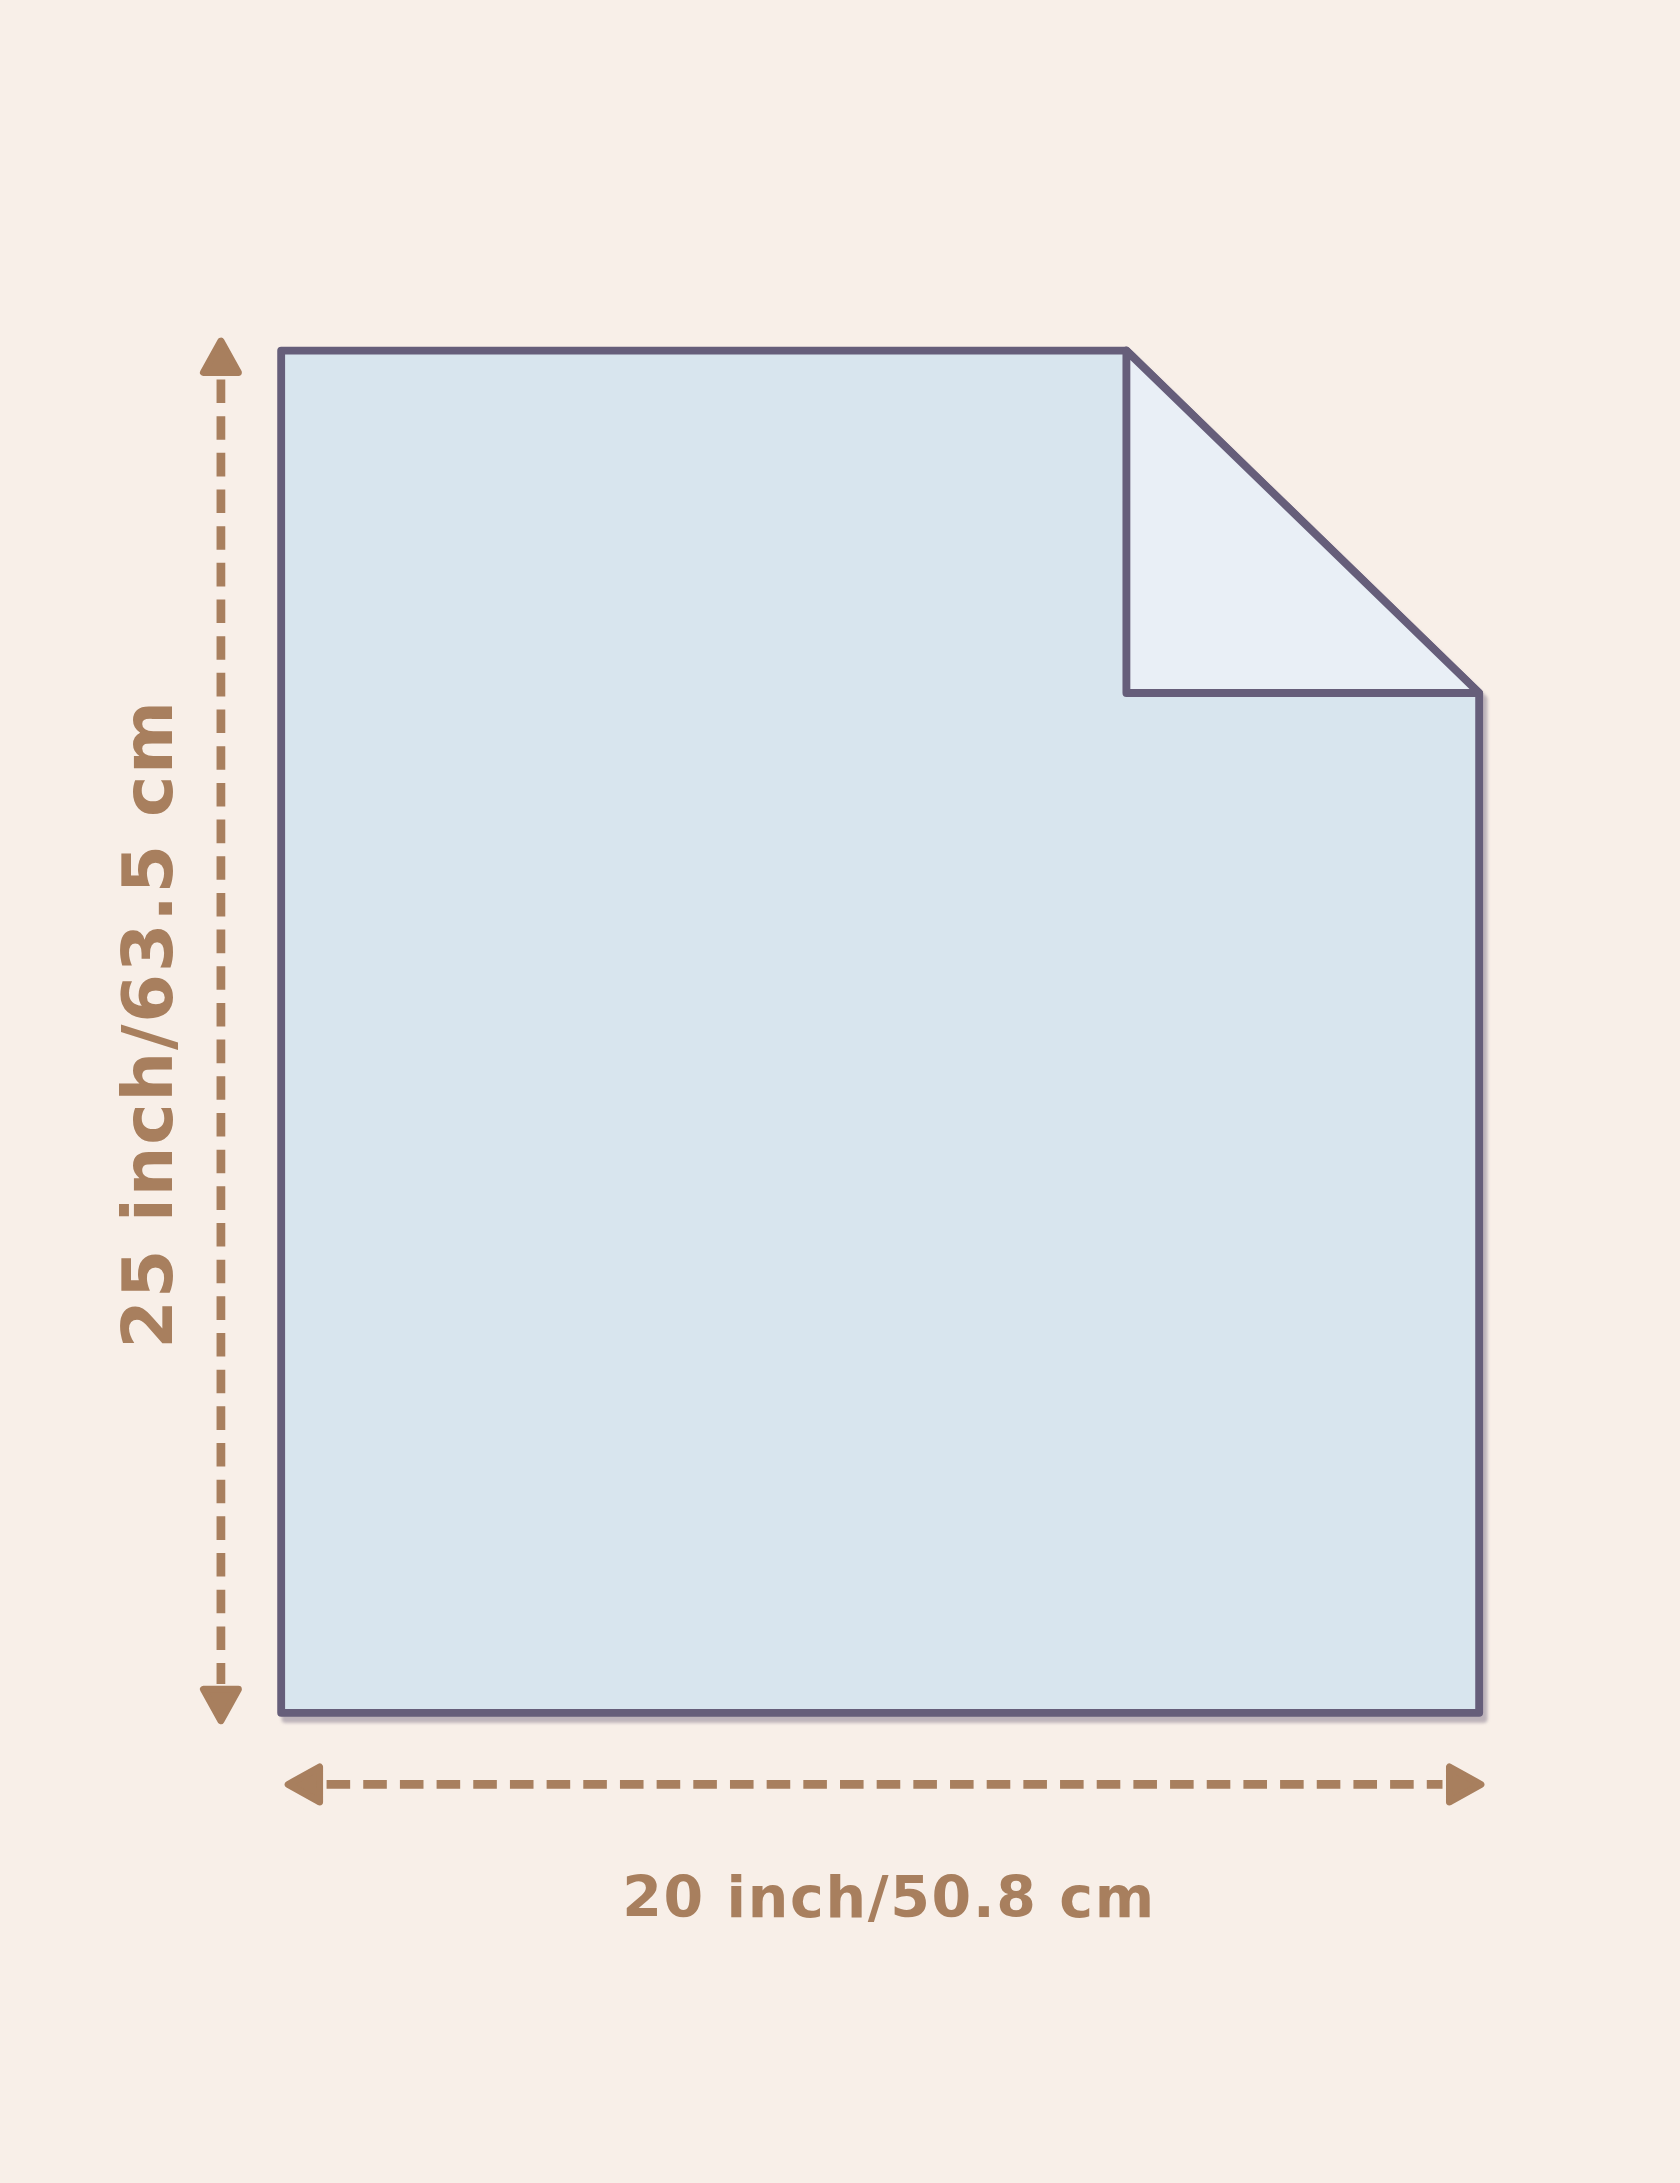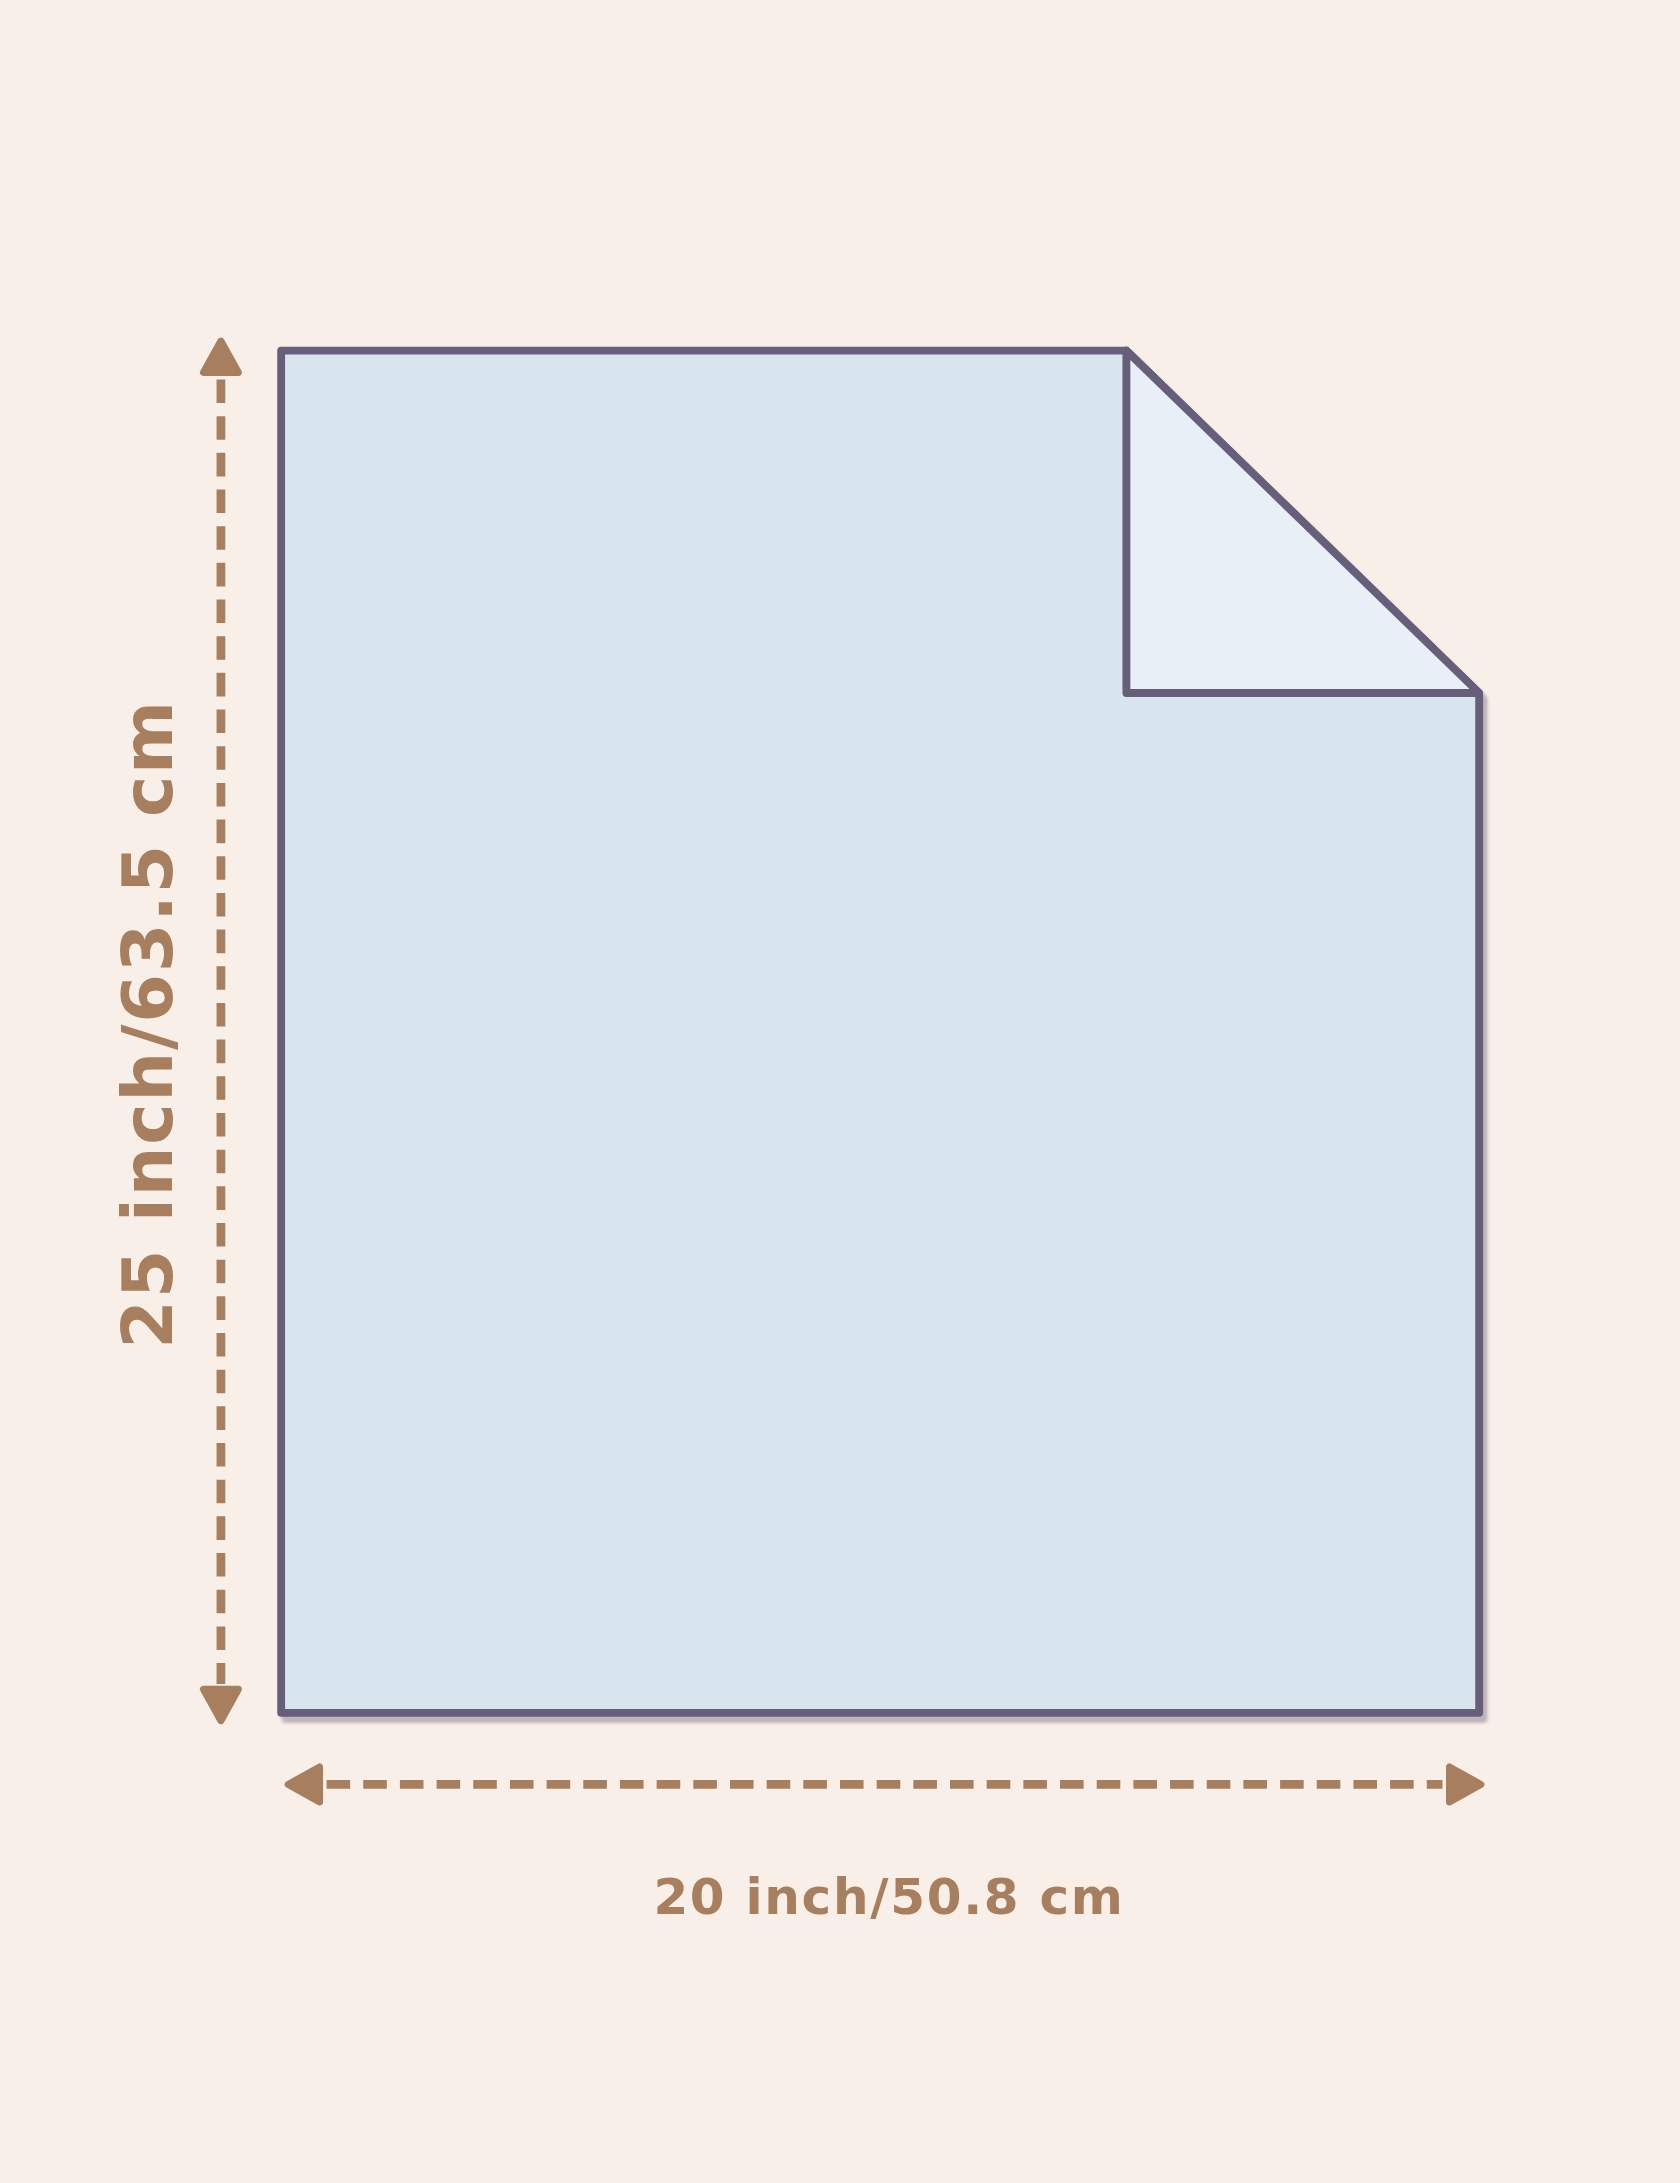--- a/index.html
+++ b/index.html
@@ -41,21 +41,21 @@
   }
   .dim-label-height {
     left: 148px;
     top: 1024px;
     font-size: 70px;
     transform: translate(-50%, -50%) rotate(-90deg);
   }
   .dim-label-width {
     left: 889px;
     top: 1897px;
-    font-size: 50px;
+    font-size: 57px;
     transform: translate(-50%, -50%);
   }
 </style>
 </head>
 <body>
 
 <div class="canvas">
 
   <svg class="diagram-svg" viewBox="0 0 1924 2500">
 

